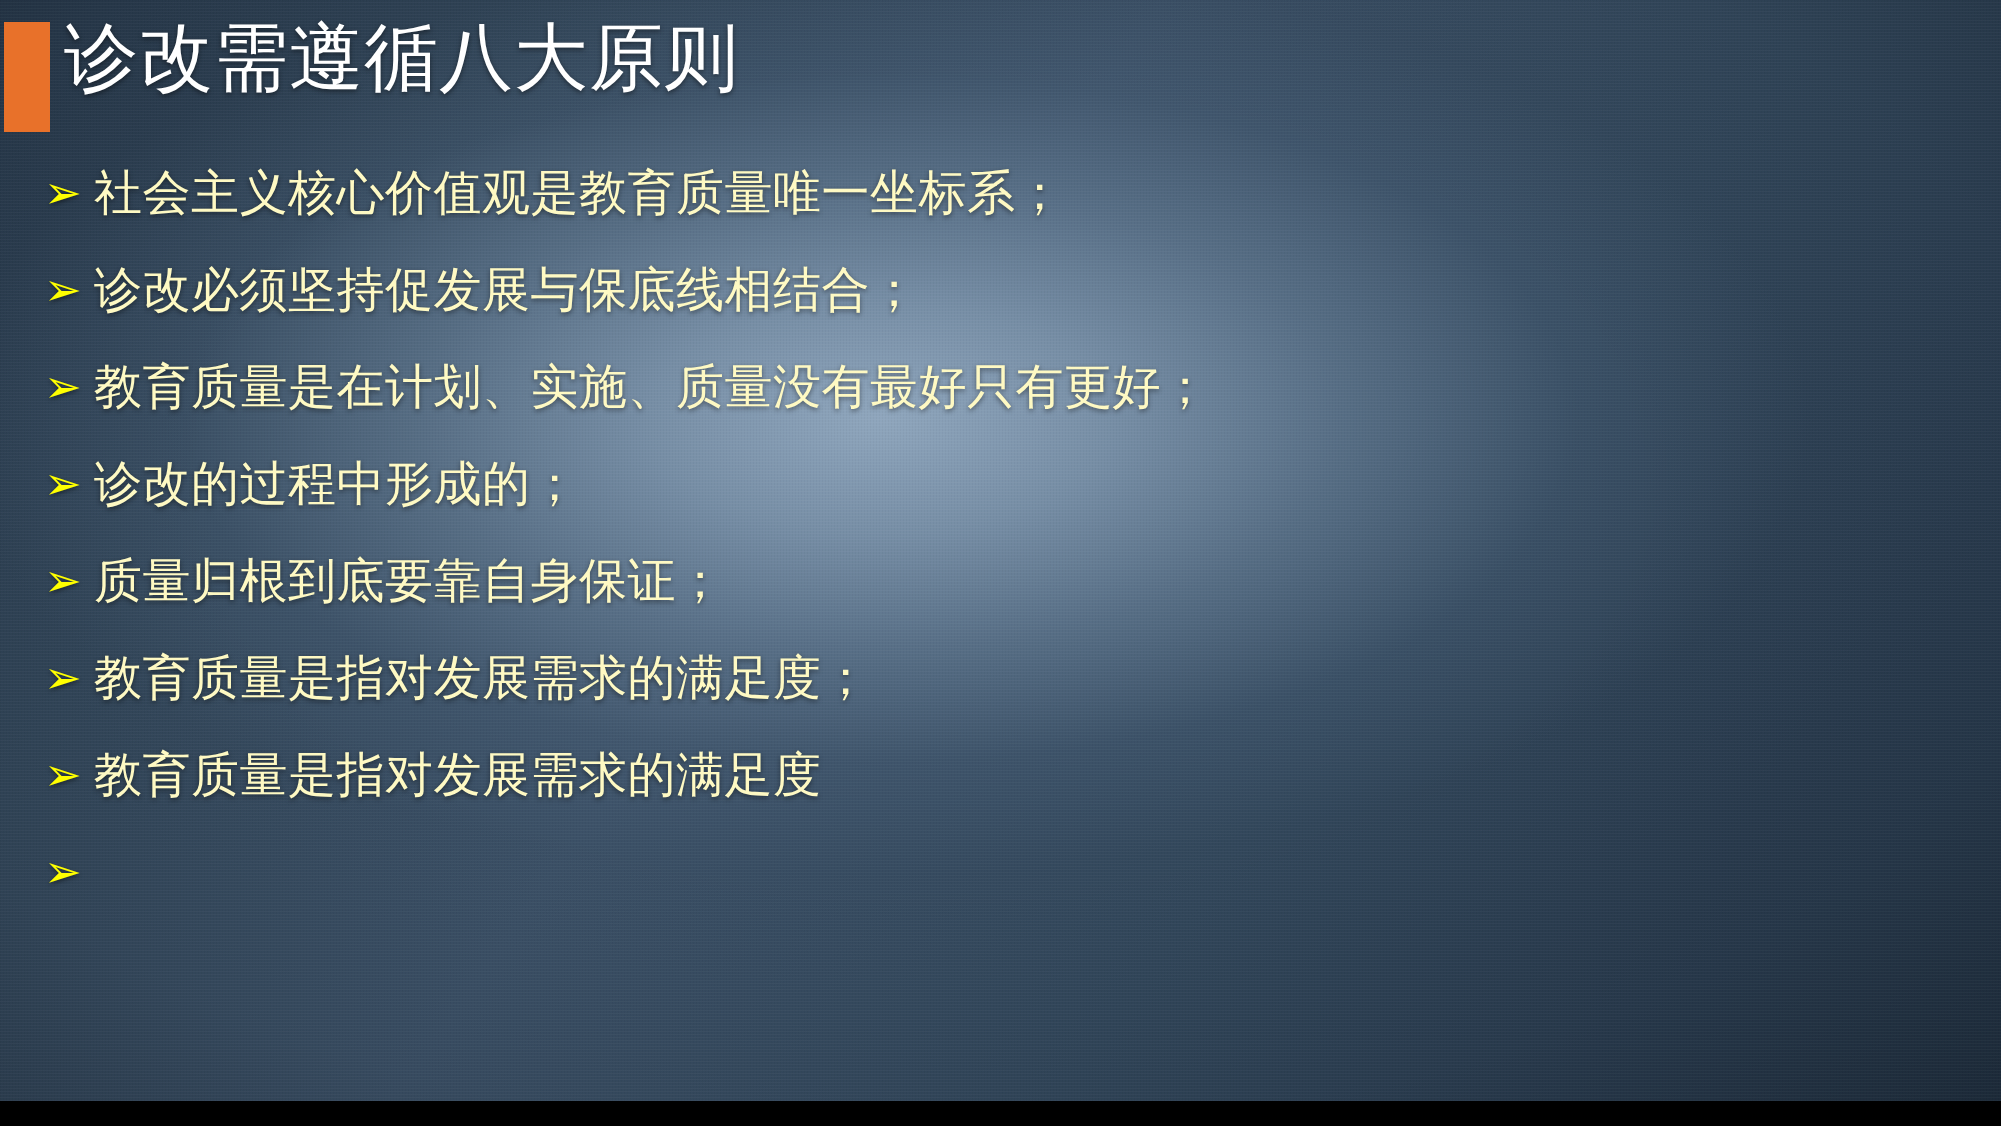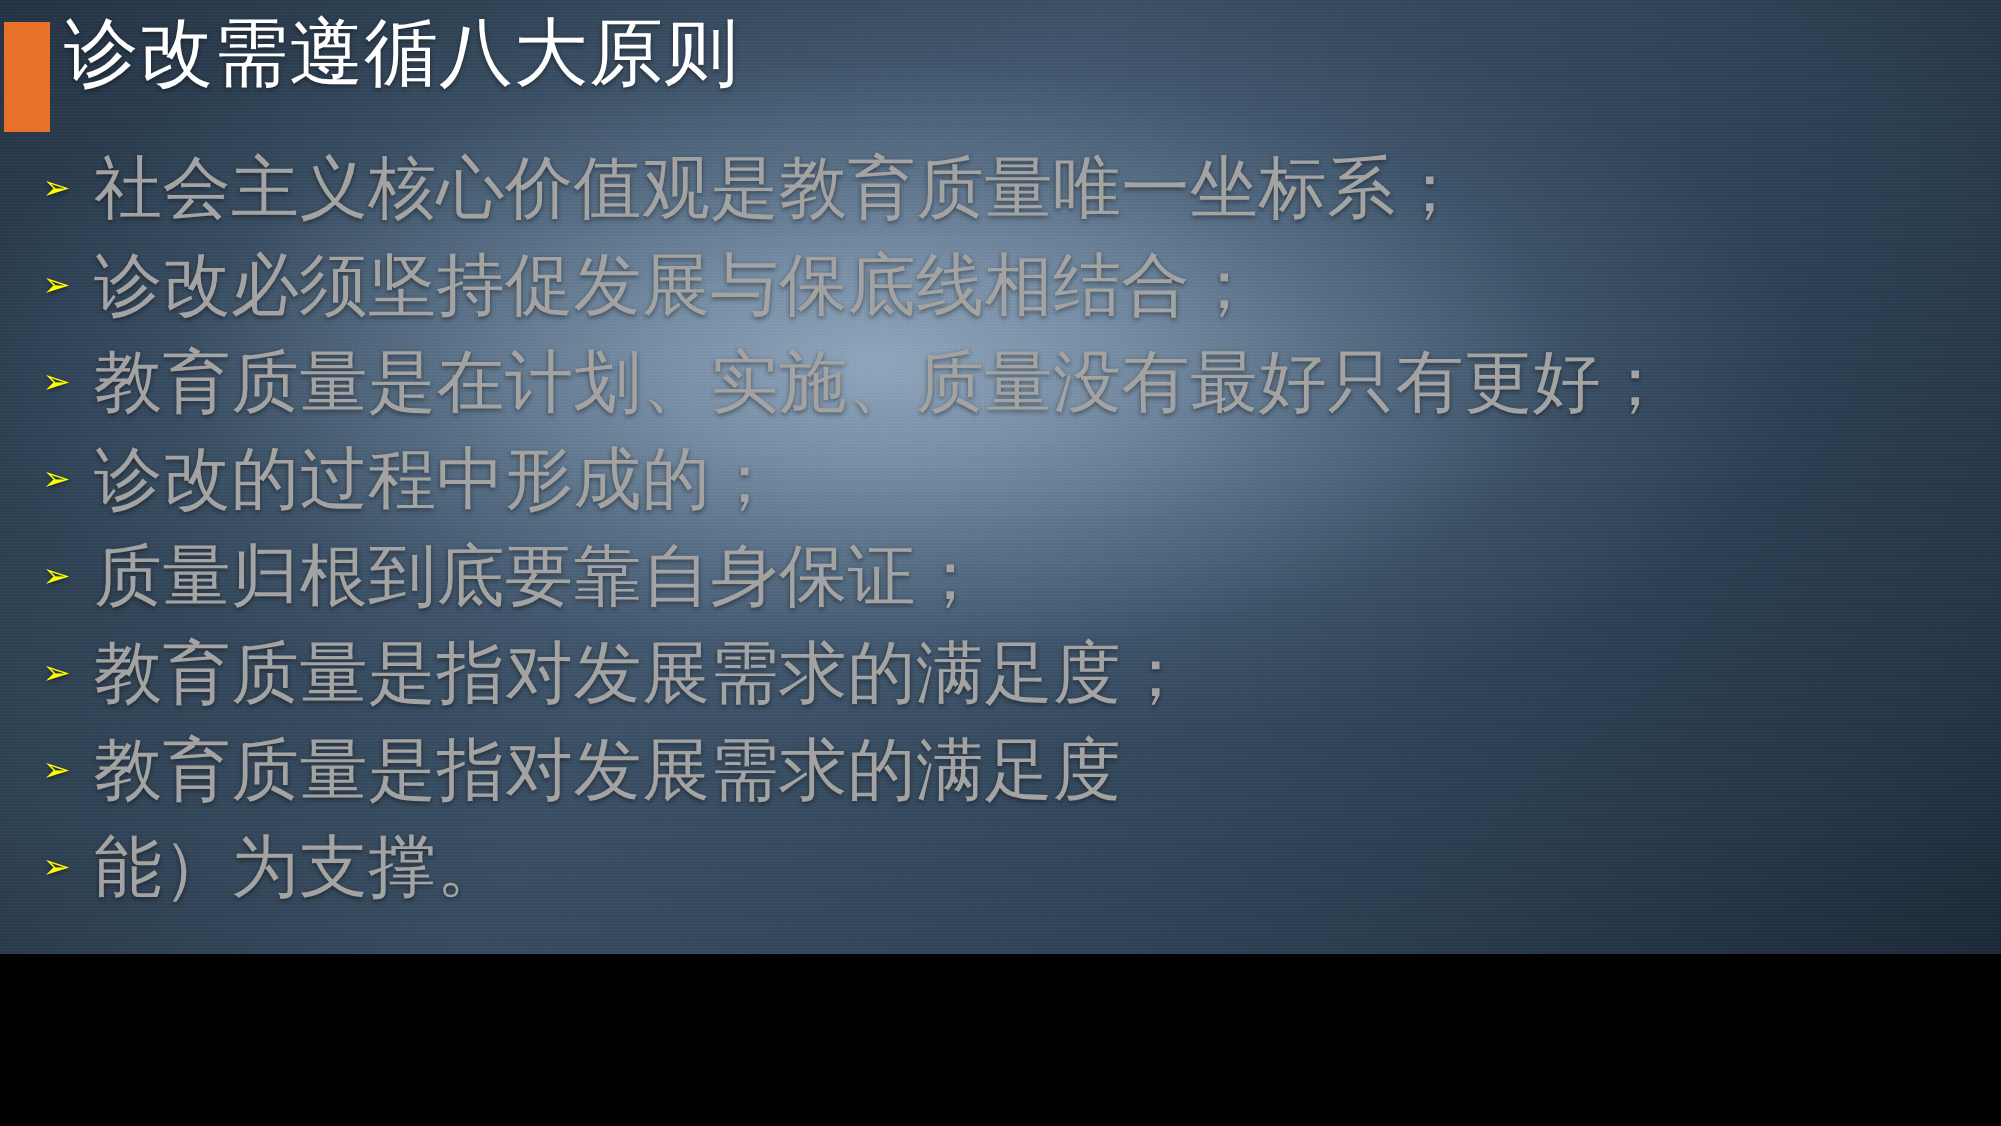--- a/index.html
+++ b/index.html
@@ -3,23 +3,23 @@
 <meta charset="utf-8">
 <style>
   html, body {
     margin: 0;
     padding: 0;
     background: #000;
   }
   #slide {
     position: relative;
     width: 2001px;
-    height: 954px;
+    height: 1101px;
     overflow: hidden;
-    font-family: Liberation Mono, monospace;
+    font-family: Liberation Serif, serif;
     background-color: #2b3d50;
   }
   #bg-under {
     position: absolute;
     inset: 0;
     background: linear-gradient(125deg, #27384a 0%, #324659 20%, #3c5167 42%, #32475b 66%, #2a3c4f 84%, #243546 100%);
   }
   #bg-glow {
     position: absolute;
     inset: 0;
@@ -88,22 +88,22 @@
     color: #ffff00;
     font-size: 45px;
     line-height: 66px;
     text-align: left;
     padding-left: 6px;
     box-sizing: border-box;
     text-shadow: 0 2px 4px rgba(0,0,0,0.45);
   }
   .bullet-text {
     flex: 1 1 auto;
-    color: #a3a3a3;
-    font-size: 68px;
+    color: #fef9c3;
+    font-size: 48px;
     line-height: 66px;
     letter-spacing: 0.5px;
     text-shadow: 0 2px 5px rgba(0,0,0,0.45);
   }
   .bullet-text .cont-line {
     display: block;
     padding-left: 0;
   }
 </style>
 </head>
@@ -151,18 +151,17 @@
     </div>
 
     <div class="bullet-row">
       <span class="bullet-marker">➢</span>
       <span class="bullet-text">教育质量是指对发展需求的满足度</span>
     </div>
 
     <div class="bullet-row">
       <span class="bullet-marker">➢</span>
       <span class="bullet-text">
-        <span class="cont-line">能）为支撑。</span>
       </span>
     </div>
 
   </div>
 </div>
 
 </body></html>

